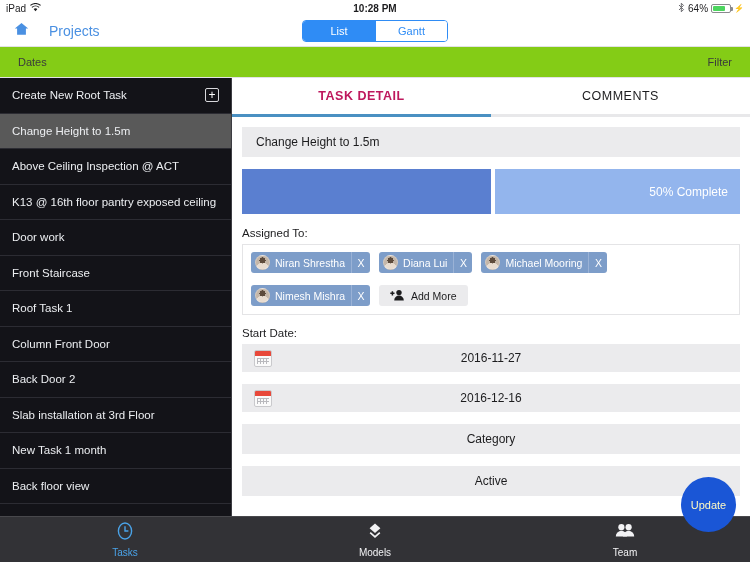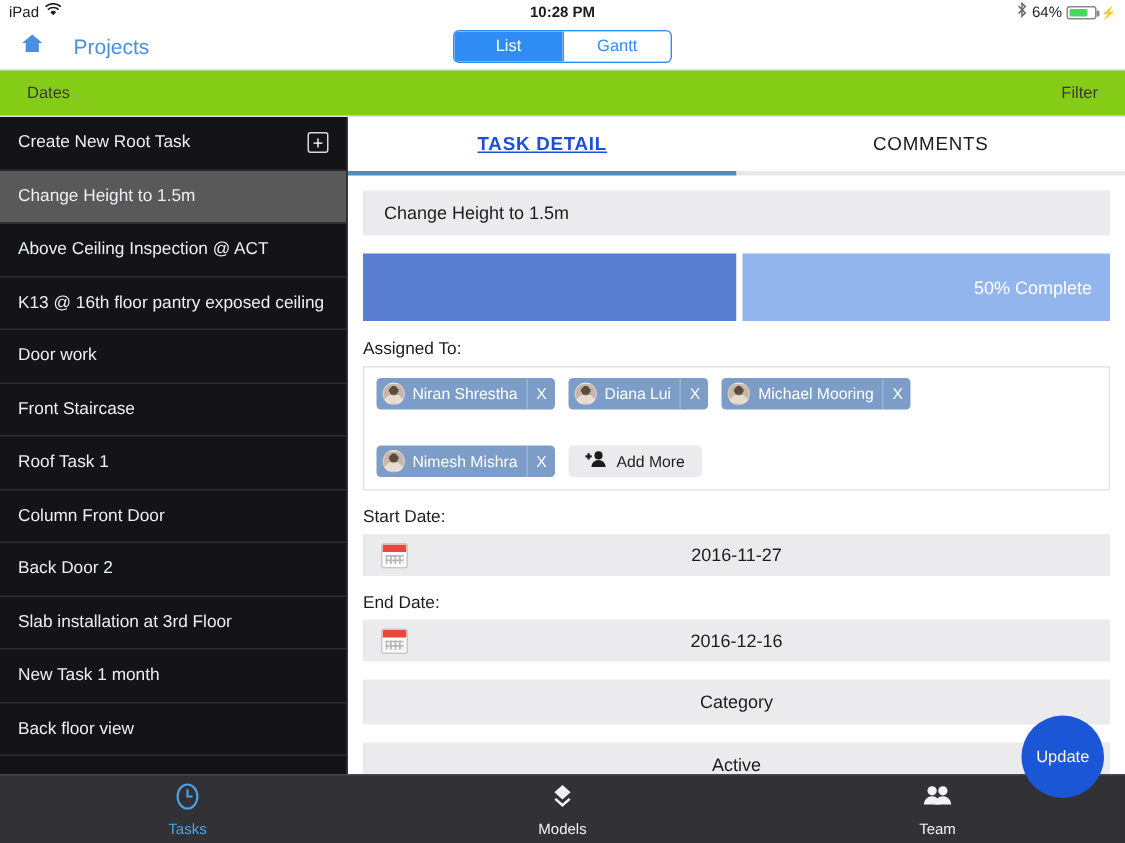--- a/index.html
+++ b/index.html
@@ -91,21 +91,21 @@
   }
 
   
   .detail { flex: 1; background: #fff; position: relative; overflow: hidden; }
   .tabs { display: flex; height: 36px; }
   .tab {
     flex: 1; display: flex; align-items: center; justify-content: center;
     font-size: 12.5px; letter-spacing: .5px; color: #1c1c1e; cursor: pointer;
     position: relative;
   }
-  .tab.active { color: #1d4ed8; font-weight: bold; text-decoration: underline; }
+  .tab.active { color: #be185d; font-weight: bold; }
   .tab-underline { height: 3px; display: flex; }
   .tab-underline .ul { flex: 1; background: #e8e8ea; }
   .tab-underline .ul.on { background: #4a90c2; }
 
   .pane { padding: 10px 10px 0 10px; }
   .row-grey {
     background: #ebebed; height: 30px; display: flex; align-items: center;
     font-size: 12px; color: #1c1c1e;
   }
   .row-grey.title { padding-left: 14px; margin-bottom: 12px; }
@@ -120,21 +120,21 @@
     justify-content: flex-end; padding-right: 12px;
     color: #fff; font-size: 12px;
   }
 
   .field-label { font-size: 11.5px; color: #1c1c1e; margin-bottom: 5px; }
 
   
   .assign-box {
     border: 1px solid #e4e4e6; padding: 7px 8px 8px 8px; margin-bottom: 12px;
   }
-  .chip-row { display: flex; gap: 9px; margin-bottom: 24px; flex-wrap: nowrap; }
+  .chip-row { display: flex; gap: 9px; margin-bottom: 12px; flex-wrap: nowrap; }
   .chip-row:last-child { margin-bottom: 0; }
   .chip {
     display: flex; align-items: center; background: #7d9dc9; border-radius: 3px;
     height: 21px; cursor: pointer; overflow: hidden;
   }
   .chip-avatar {
     width: 15px; height: 15px; border-radius: 50%; margin: 0 5px 0 4px;
     flex: none; background: #c4b6a8;
     background-image: radial-gradient(circle at 50% 34%, #5d4b3c 0 28%, rgba(0,0,0,0) 29%),
                       radial-gradient(circle at 50% 105%, #e8dcd0 0 45%, rgba(0,0,0,0) 46%);
@@ -356,21 +356,20 @@
             </div>
           </div>
         </div>
 
         <div class="field-label">Start Date:</div>
         <div class="date-row">
           <span class="cal-icon"></span>
           <span class="date-val">2016-11-27</span>
         </div>
 
-        <div class="field-label">End Date:</div>
         <div class="date-row">
           <span class="cal-icon"></span>
           <span class="date-val">2016-12-16</span>
         </div>
 
         <div class="row-grey center" style="margin-bottom:12px">
           <span>Category</span>
         </div>
 
         <div class="row-grey center">

